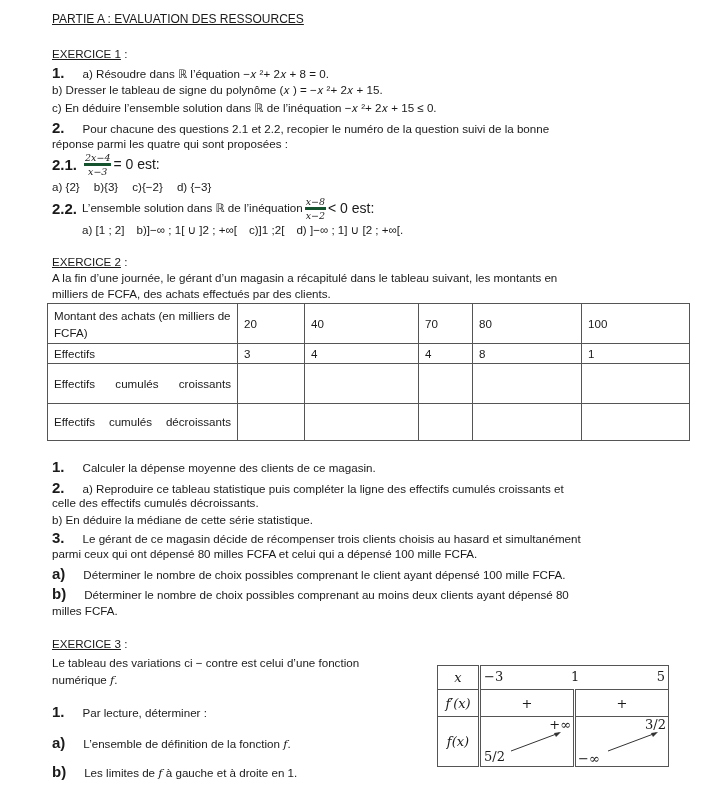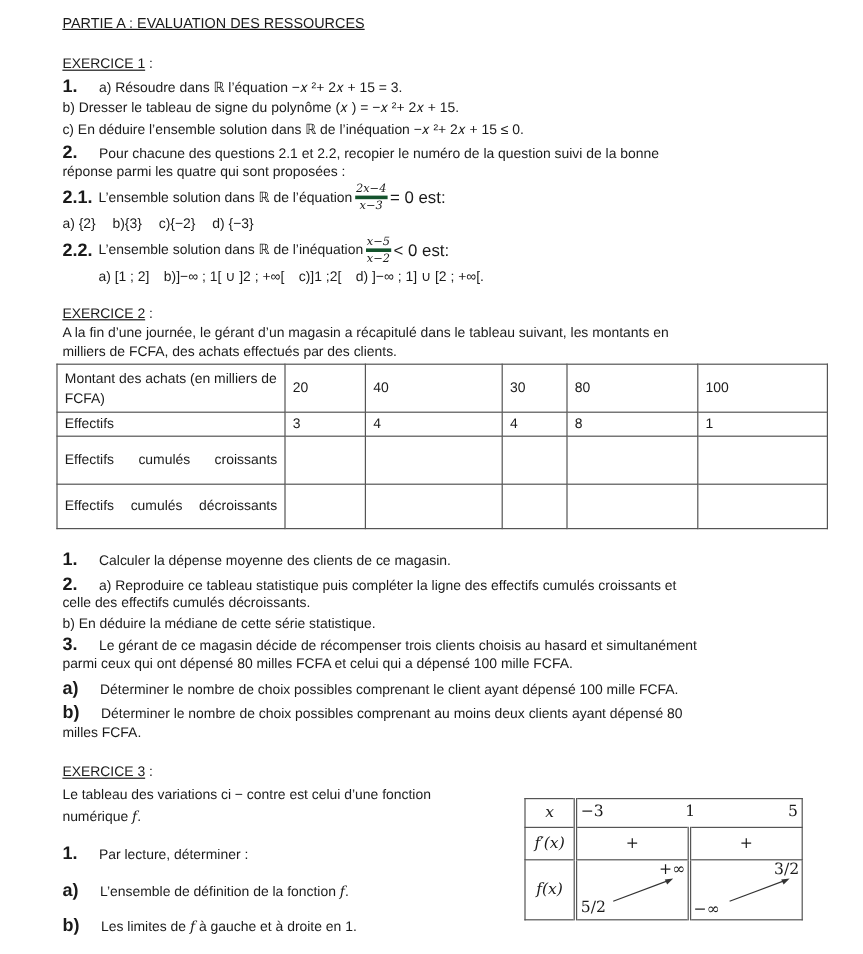--- a/index.html
+++ b/index.html
@@ -18,64 +18,63 @@
   table.var { position:absolute; left:437px; top:665px; border-collapse:collapse; font-family:"DejaVu Serif", serif; font-size:13px; }
   table.var td { border:1px solid #555; padding:0; position:relative; }
 </style>
 </head>
 <body>
 
 <div class="abs u" style="left:52px;top:12px;font-size:12px;">PARTIE A : EVALUATION DES RESSOURCES</div>
 
 <div class="abs" style="left:52px;top:47px;"><span class="u">EXERCICE 1</span><span> :</span></div>
 
-<div class="abs" style="left:52px;top:64px;"><span class="big" style="font-weight:bold;margin-right:18px;">1.</span><span>a) Résoudre dans ℝ l’équation −𝑥 ²+ 2𝑥 + 15 = 3.</span></div>
+<div class="abs" style="left:52px;top:64px;"><span class="big" style="font-weight:bold;margin-right:18px;">1.</span><span>a) Résoudre dans ℝ l’équation −𝑥 ²+ 2𝑥 + 8 = 0.</span></div>
 <div class="abs" style="left:52px;top:83px;">b) Dresser le tableau de signe du polynôme (𝑥 ) = −𝑥 ²+ 2𝑥 + 15.</div>
 <div class="abs" style="left:52px;top:101px;">c) En déduire l’ensemble solution dans ℝ de l’inéquation −𝑥 ²+ 2𝑥 + 15 ≤ 0.</div>
 
 <div class="abs" style="left:52px;top:119px;width:610px;"><span class="big" style="font-weight:bold;margin-right:18px;">2.</span><span>Pour chacune des questions 2.1 et 2.2, recopier le numéro de la question suivi de la bonne</span></div>
 <div class="abs" style="left:52px;top:137px;">réponse parmi les quatre qui sont proposées :</div>
 
 <div class="abs" style="left:52px;top:150px;height:28px;display:flex;align-items:center;">
   <span class="big" style="font-weight:bold;margin-right:5px;text-align:center;">2.1.</span>
-  <span>L’ensemble solution dans ℝ de l’équation</span>
   <span class="frac">
       <span class="num">2x−4</span>
       <span class="den">x−3</span>
     </span>
   <span style="font-size:14px;">= 0 est:</span>
 </div>
 <div class="abs" style="left:52px;top:180px;">
   <span style="margin-right:14px;">a) {2}</span><span style="margin-right:14px;">b){3}</span><span style="margin-right:14px;">c){−2}</span><span>d) {−3}</span>
 </div>
 
 <div class="abs" style="left:52px;top:193px;height:30px;display:flex;align-items:center;">
   <span class="big" style="font-weight:bold;margin-right:5px;">2.2.</span>
   <span>L’ensemble solution dans ℝ de l’inéquation</span>
   <span class="frac">
-      <span class="num">x−5</span>
+      <span class="num">x−8</span>
       <span class="den">x−2</span>
     </span>
   <span style="font-size:14px;">&lt; 0 est:</span>
 </div>
 <div class="abs" style="left:82px;top:223px;">
   <span style="margin-right:12px;">a) [1 ; 2]</span><span style="margin-right:12px;">b)]−∞ ; 1[ ∪ ]2 ; +∞[</span><span style="margin-right:12px;margin-top:32px;">c)]1 ;2[</span><span>d) ]−∞ ; 1] ∪ [2 ; +∞[.</span>
 </div>
 
 <div class="abs" style="left:52px;top:255px;"><span class="u">EXERCICE 2</span><span> :</span></div>
 <div class="abs" style="left:52px;top:271px;">A la fin d’une journée, le gérant d’un magasin a récapitulé dans le tableau suivant, les montants en</div>
 <div class="abs" style="left:52px;top:287px;">milliers de FCFA, des achats effectués par des clients.</div>
 
 <table class="stat">
   <tbody>
       <tr style="height:40px;">
     <td style="width:177px;white-space:normal;line-height:17px;">Montant des achats (en milliers de FCFA)</td>
     <td style="width:54px;">20</td>
     <td style="width:101px;">40</td>
-    <td style="width:41px;">30</td>
+    <td style="width:41px;">70</td>
     <td style="width:96px;">80</td>
     <td style="width:95px;">100</td>
   </tr>
   <tr style="height:20px;">
     <td>Effectifs</td>
     <td>3</td>
     <td>4</td>
     <td>4</td>
     <td>8</td>
     <td>1</td>

